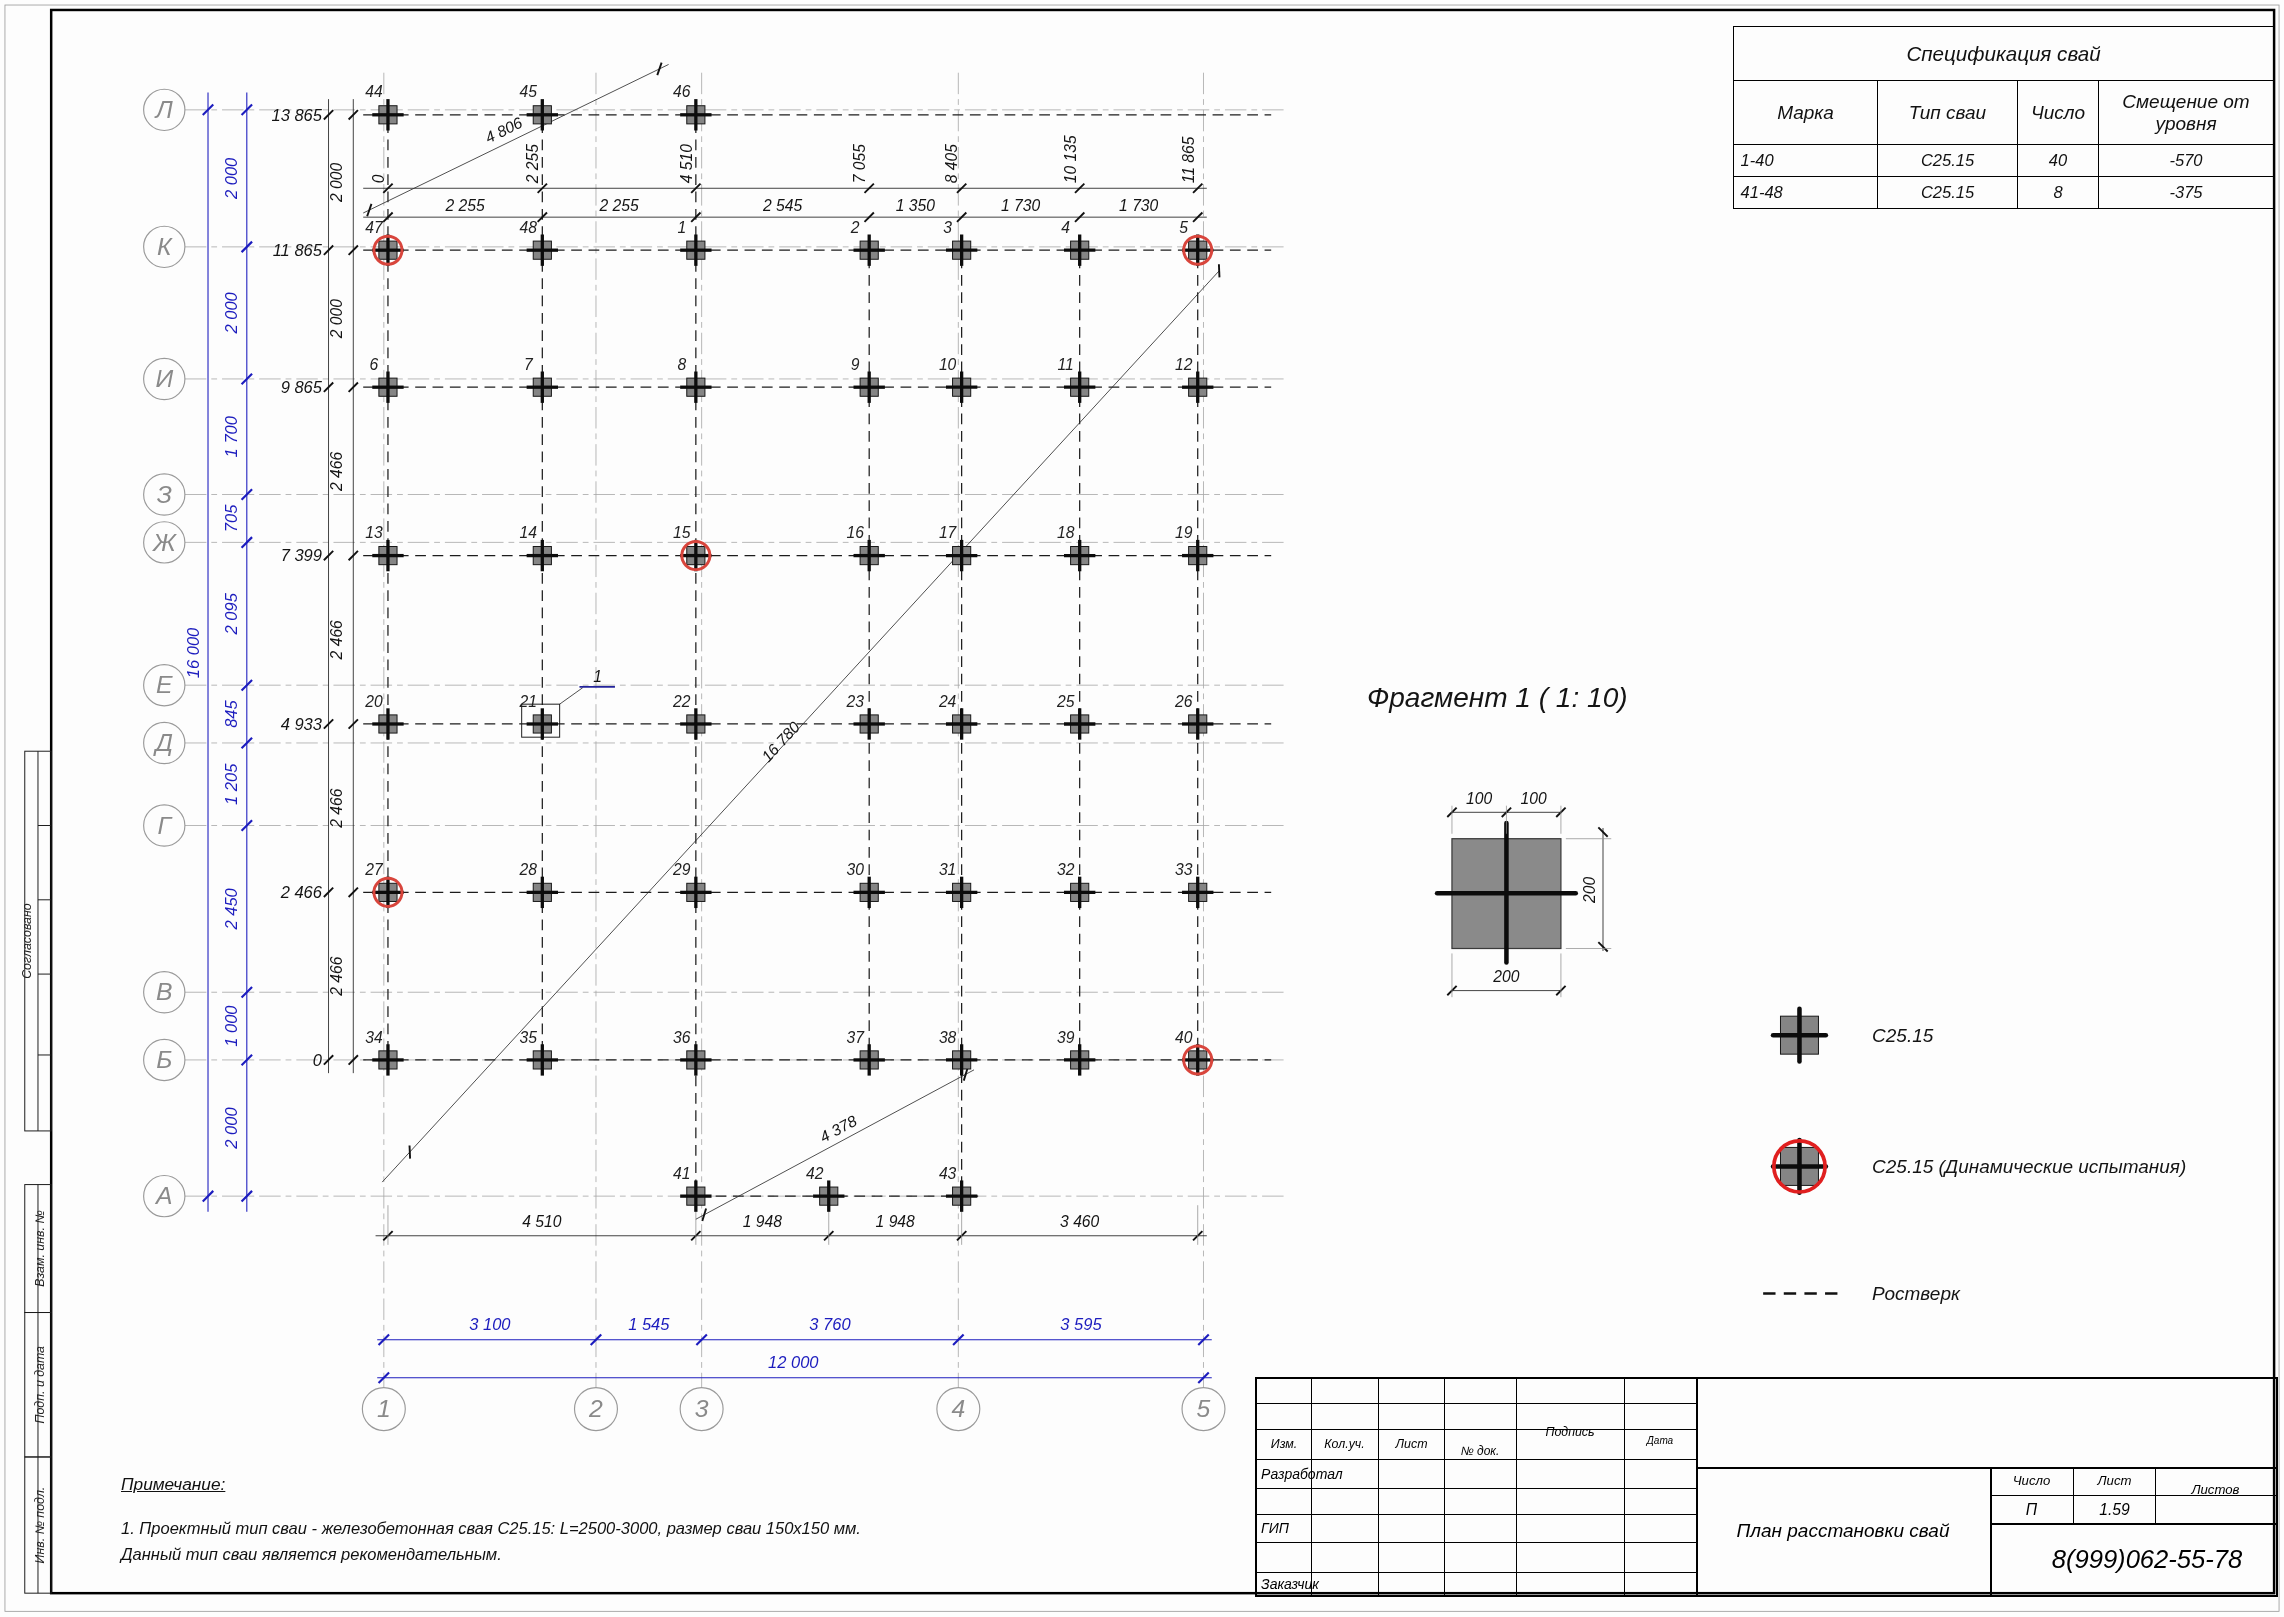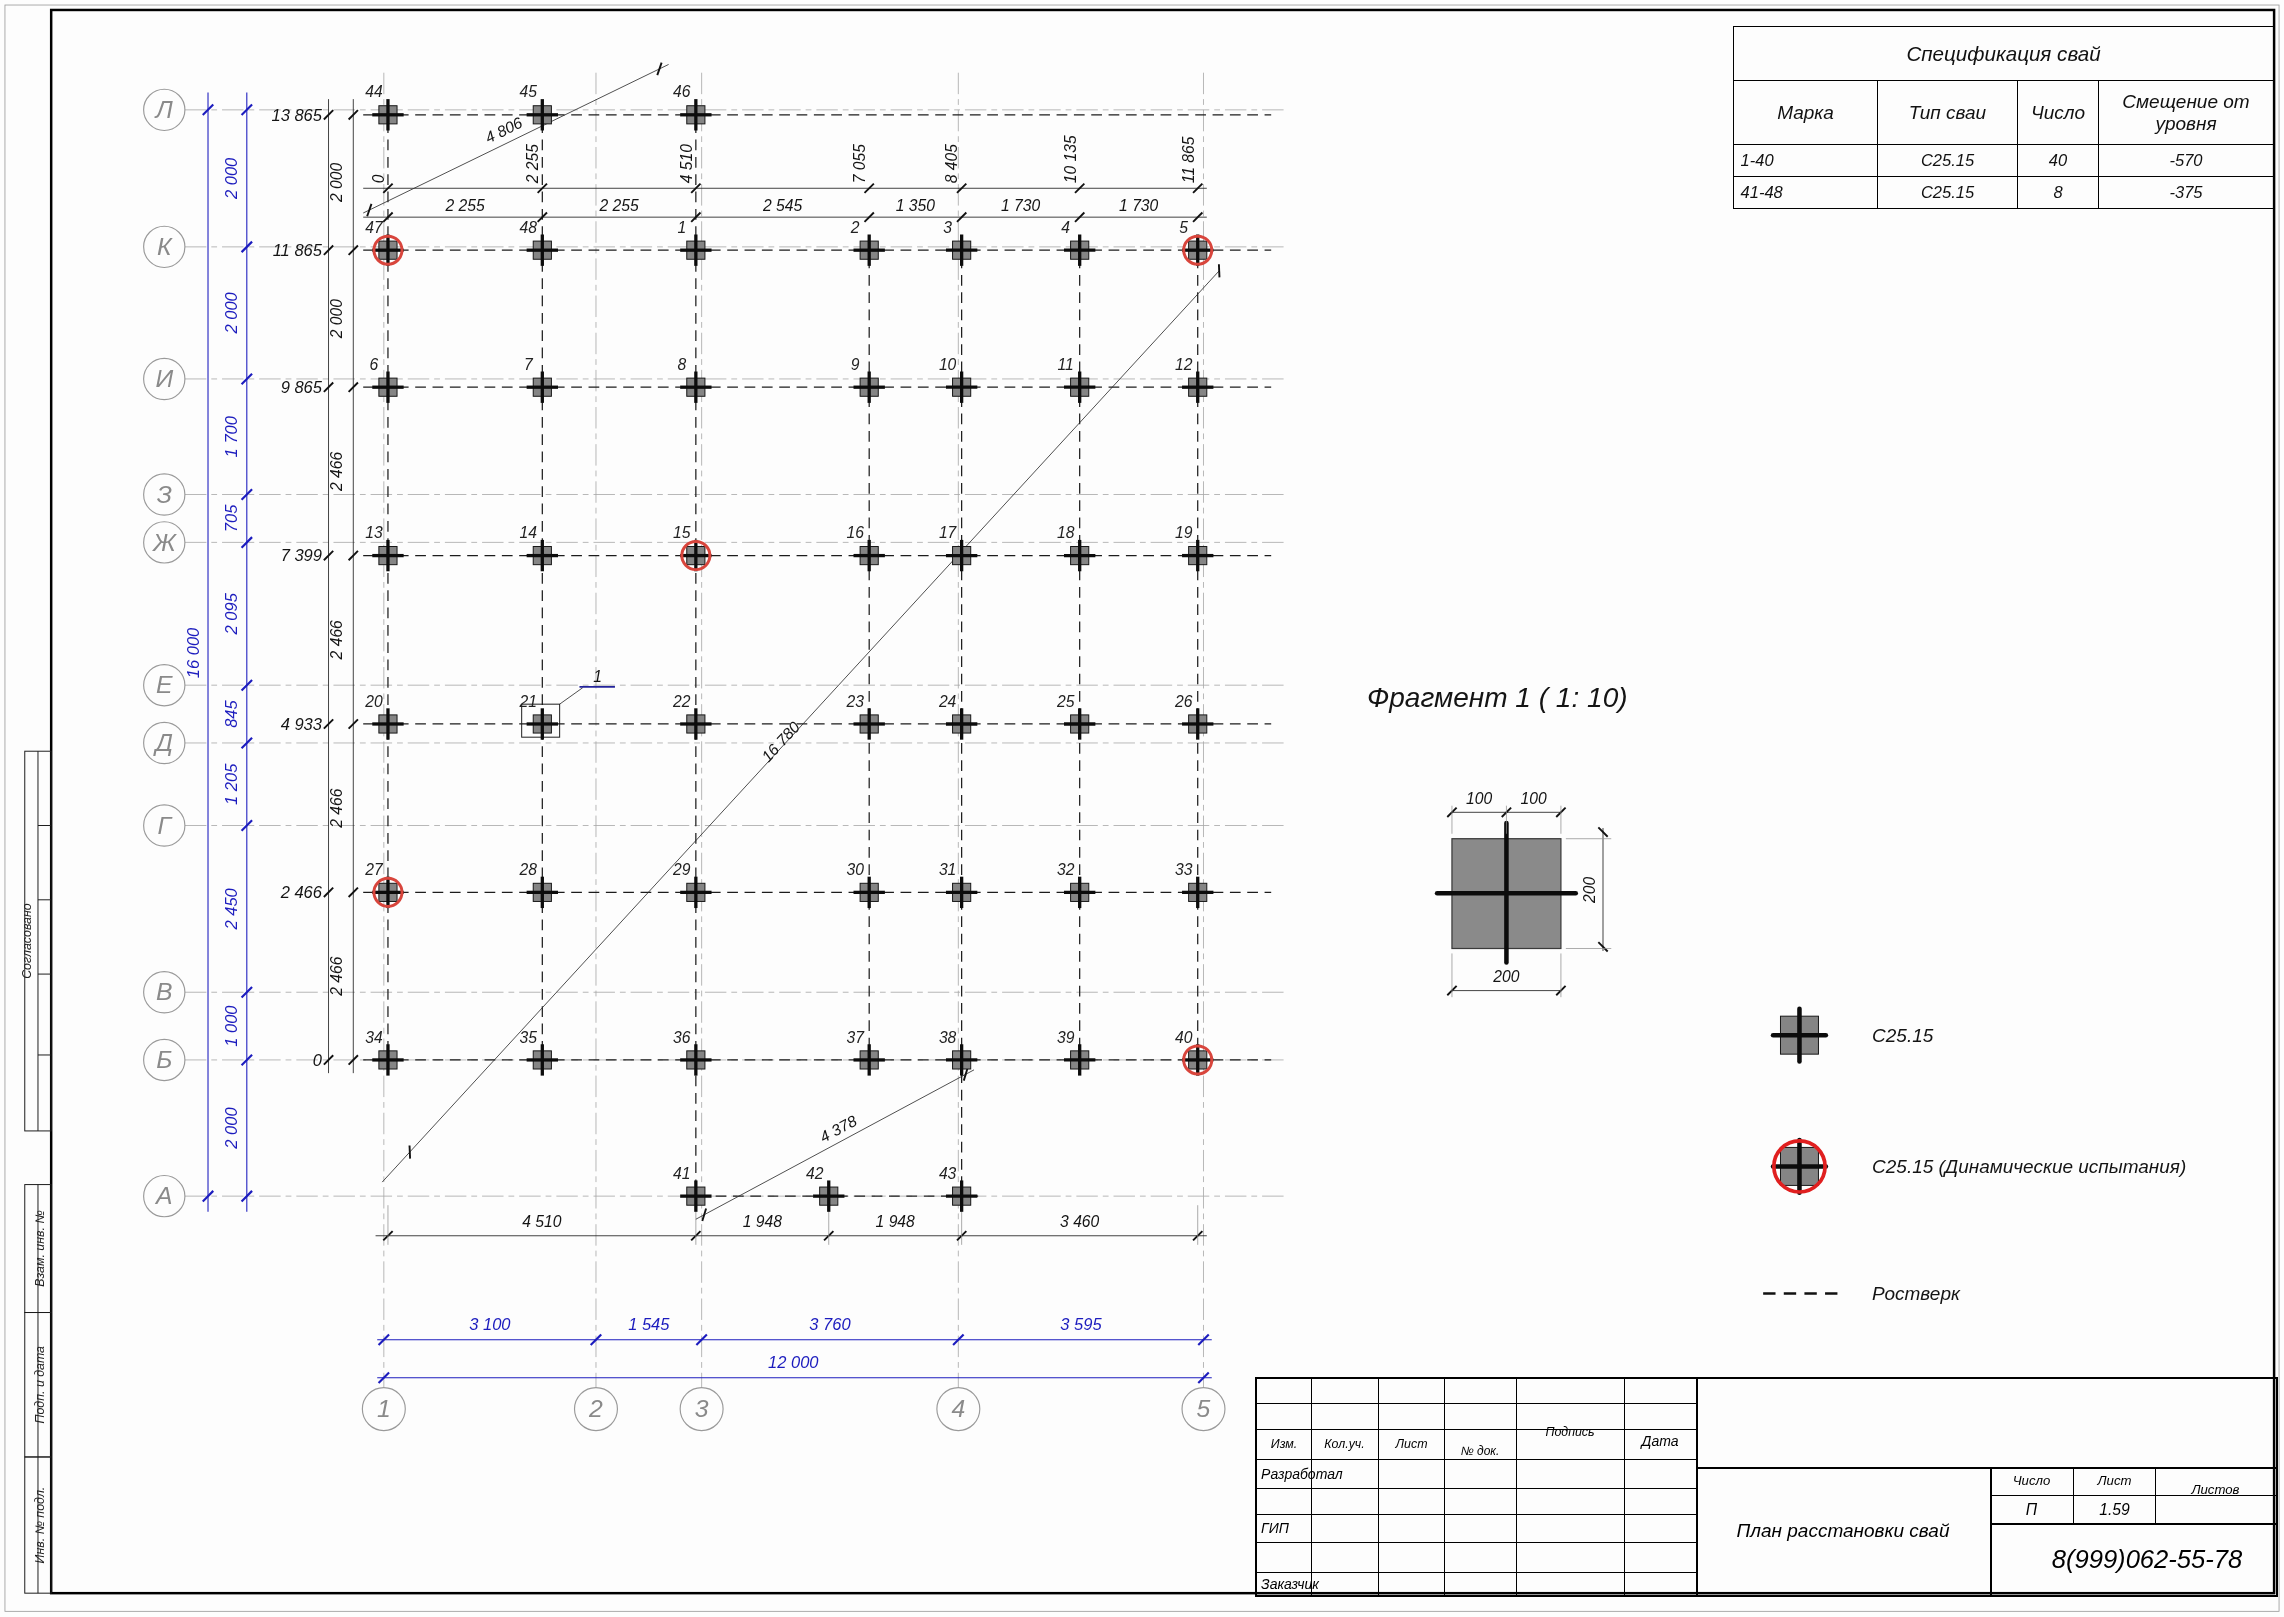--- a/index.html
+++ b/index.html
@@ -686,28 +686,33 @@
     <div class="hl" style="top:193px;left:0;width:439px;"></div>
     <div class="hl" style="top:88px;left:439px;width:580px;height:1.7px;"></div>
     <div class="hl" style="top:116px;left:733px;width:286px;"></div>
     <div class="hl" style="top:144px;left:733px;width:286px;height:1.7px;"></div>
 
     <div class="tb-cell" style="left:0;top:50px;width:54px;height:30.5px;font-size:12.4px;">Изм.</div>
     <div class="tb-cell" style="left:54px;top:50px;width:67px;height:30.5px;font-size:12.4px;">Кол.уч.</div>
     <div class="tb-cell" style="left:121px;top:50px;width:67px;height:30.5px;font-size:12.4px;">Лист</div>
     <div class="tb-cell" style="left:187px;top:50px;width:72px;height:43px;font-size:12px;">№ док.</div>
     <div class="tb-cell" style="left:259px;top:34px;width:108px;height:37px;font-size:12.4px;">Подпись</div>
-    <div class="tb-cell" style="left:367px;top:50px;width:72px;height:23px;font-size:14px;">Дата</div>
+    <div class="tb-cell" style="left:367px;top:50px;width:72px;height:23px;font-size:10px;">Дата</div>
     <div class="tb-cell tb-left" style="left:0;top:80px;width:132px;height:29px;font-size:14px;">Разработал</div>
     <div class="tb-cell tb-left" style="left:0;top:135px;width:132px;height:27px;font-size:14px;">ГИП</div>
     <div class="tb-cell tb-left" style="left:0;top:193px;width:132px;height:23px;font-size:14px;">Заказчик</div>
     <div class="tb-cell" style="left:439px;top:88px;width:294px;height:128px;font-size:19px;">План расстановки свай</div>
     <div class="tb-cell" style="left:733px;top:88px;width:83px;height:27px;font-size:13.2px;">Число</div>
     <div class="tb-cell" style="left:816px;top:88px;width:83px;height:27px;font-size:13.2px;">Лист</div>
     <div class="tb-cell" style="left:898px;top:88px;width:121px;height:44px;font-size:13.2px;">Листов</div>
     <div class="tb-cell" style="left:733px;top:116px;width:83px;height:29px;font-size:15.7px;">П</div>
     <div class="tb-cell" style="left:816px;top:116px;width:83px;height:29px;font-size:15.7px;">1.59</div>
     <div class="tb-cell" style="left:733px;top:144px;width:286px;height:72px;font-size:25.6px;padding-left:14px;">8(999)062-55-78</div>
   </div>
 
+  <div class="notes">
+    <div class="notes-h">Примечание:</div>
+    <div class="notes-line">1.  Проектный тип сваи - железобетонная свая С25.15: L=2500-3000, размер сваи 150х150 мм.</div>
+    <div class="notes-line">Данный тип сваи является рекомендательным.</div>
+  </div>
 
 </div>
 
 
 </body></html>

